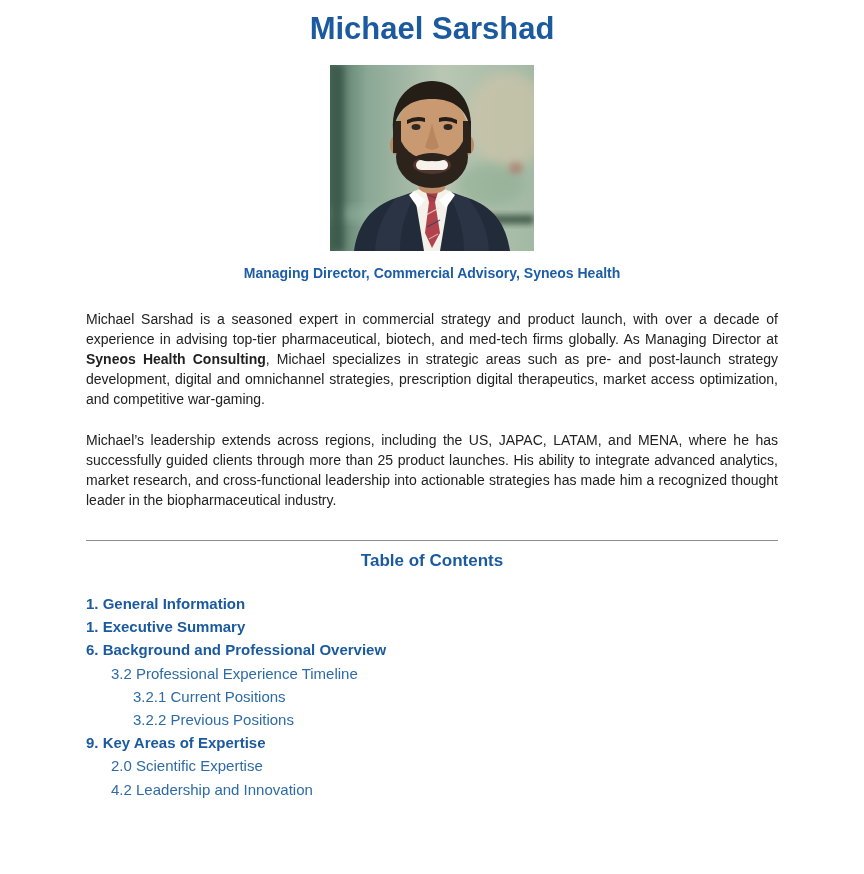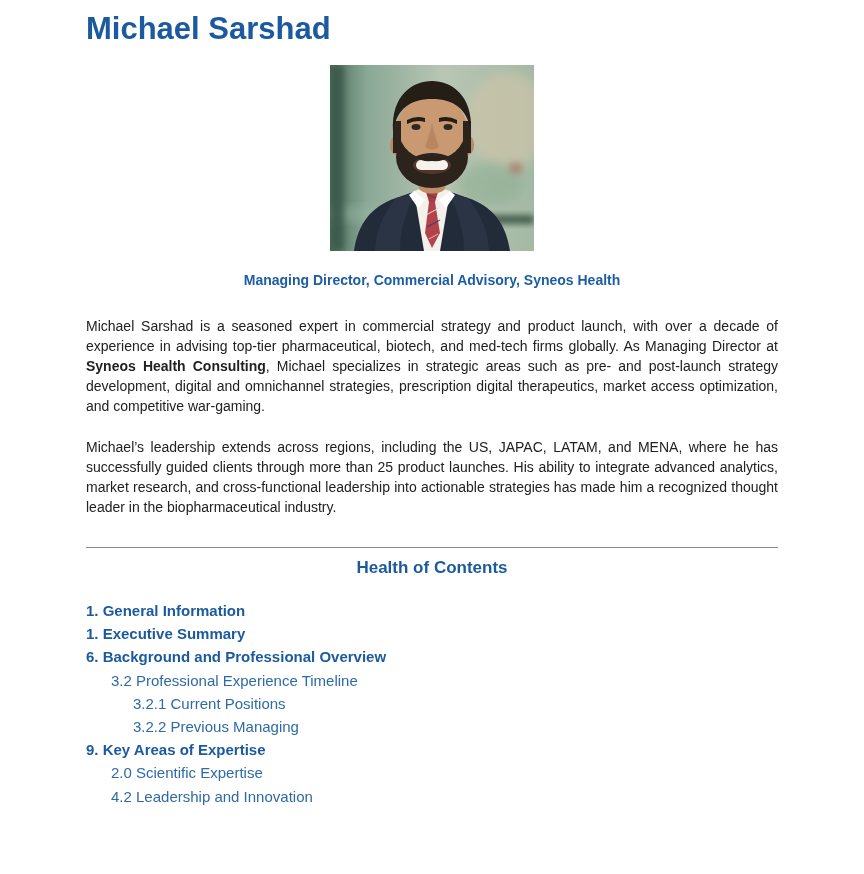--- a/index.html
+++ b/index.html
@@ -18,31 +18,32 @@
     color: var(--body-text);
     overflow: hidden;
   }
   .content { width: 692px; margin: 0 auto; }
 
   .page-title {
     margin: 12px 0 0 0;
     font-size: 31px;
     line-height: 34px;
     font-weight: bold;
+    text-align: center;
     color: var(--heading-blue);
   }
 
   .photo-wrap {
     width: 204px; height: 186px;
     margin: 19px auto 0 auto;
   }
   .photo-wrap svg { display: block; }
 
   .subtitle {
-    margin-top: 21px;
+    margin-top: 14px;
     text-align: center;
     font-size: 14px;
     font-weight: bold;
     color: var(--subtitle-blue);
   }
 
   .bio {
     margin-top: 28px;
     font-size: 14px;
     line-height: 20px;
@@ -155,27 +156,27 @@
 
   <div class="subtitle">Managing Director, Commercial Advisory, Syneos Health</div>
 
   <div class="bio">
     <p><span>Michael Sarshad is a seasoned expert in commercial strategy and product launch, with over a decade of experience in advising top-tier pharmaceutical, biotech, and med-tech firms globally. As Managing Director at </span><strong>Syneos Health Consulting</strong><span>, Michael specializes in strategic areas such as pre- and post-launch strategy development, digital and omnichannel strategies, prescription digital therapeutics, market access optimization, and competitive war-gaming.</span></p>
     <p>Michael’s leadership extends across regions, including the US, JAPAC, LATAM, and MENA, where he has successfully guided clients through more than 25 product launches. His ability to integrate advanced analytics, market research, and cross-functional leadership into actionable strategies has made him a recognized thought leader in the biopharmaceutical industry.</p>
   </div>
 
   <hr class="divider">
 
-  <h2 class="toc-heading">Health of Contents</h2>
+  <h2 class="toc-heading">Table of Contents</h2>
 
   <ul class="toc">
     <li class="lvl1">1. General Information</li>
     <li class="lvl1">1. Executive Summary</li>
     <li class="lvl1">6. Background and Professional Overview</li>
     <li class="lvl2">3.2 Professional Experience Timeline</li>
     <li class="lvl3">3.2.1 Current Positions</li>
-    <li class="lvl3">3.2.2 Previous Managing</li>
+    <li class="lvl3">3.2.2 Previous Positions</li>
     <li class="lvl1">9. Key Areas of Expertise</li>
     <li class="lvl2">2.0 Scientific Expertise</li>
     <li class="lvl2">4.2 Leadership and Innovation</li>
   </ul>
 
 </div>
 
 </body></html>

